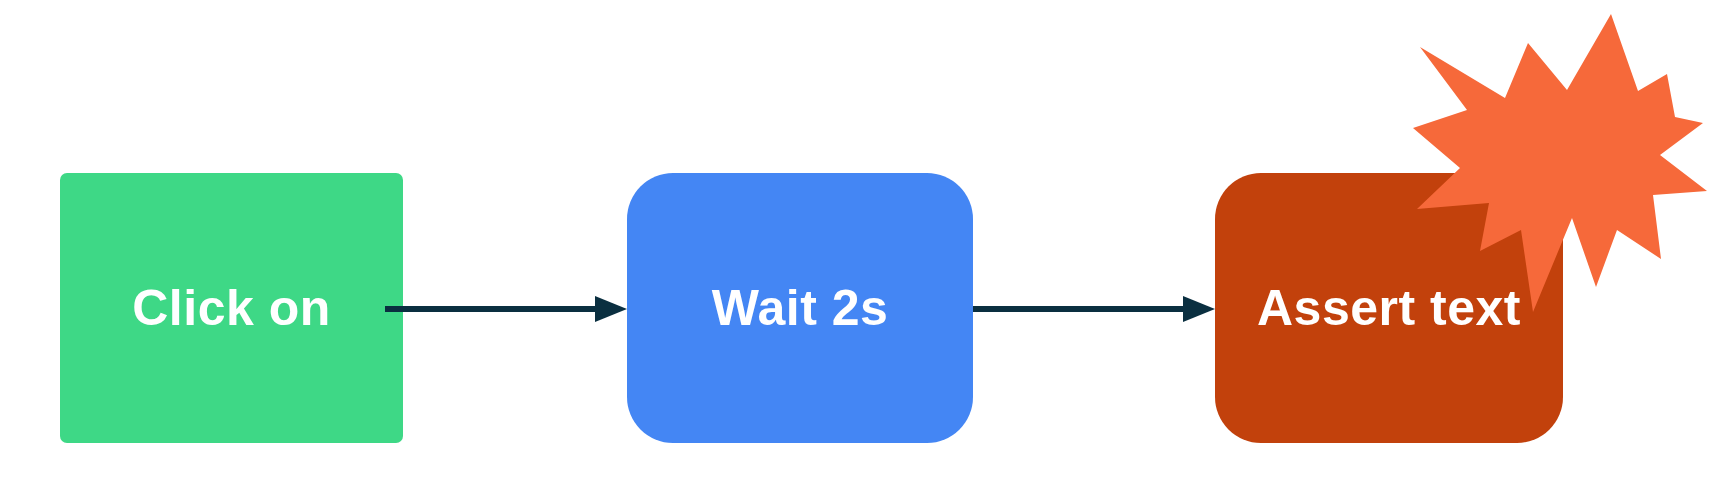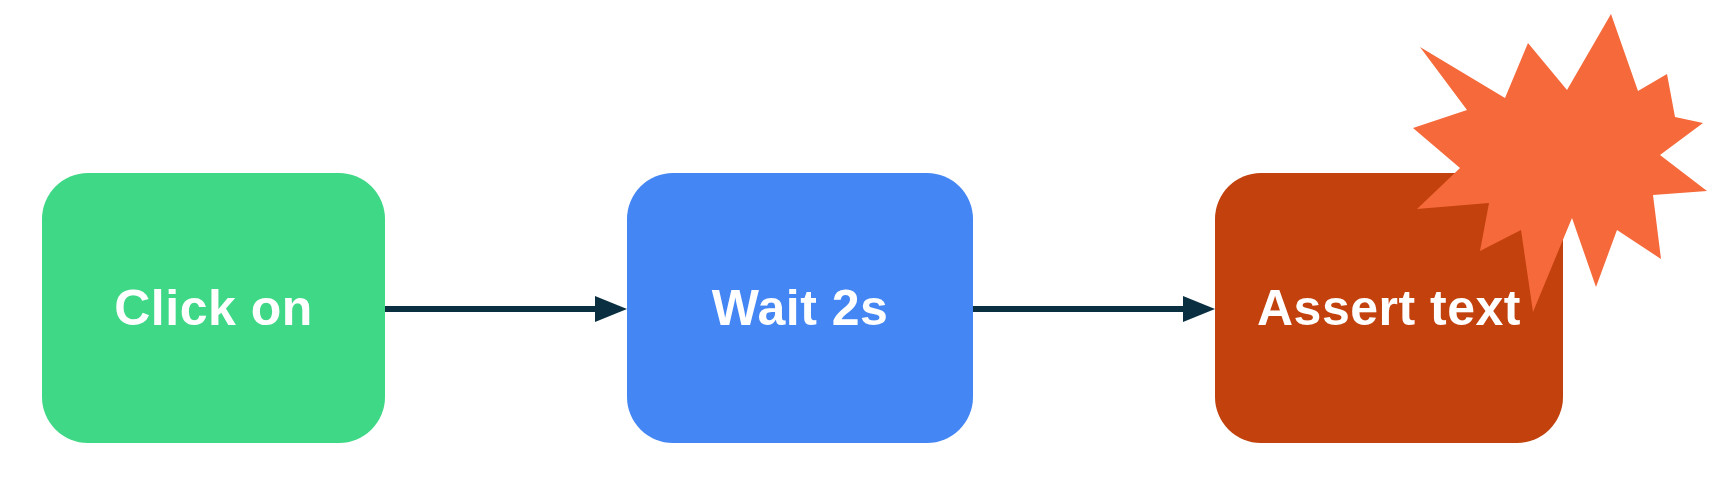--- a/index.html
+++ b/index.html
@@ -24,21 +24,21 @@
     text-align: center;
   }
   .node-label {
     font-weight: bold;
     font-size: 50px;
     line-height: 1.25;
     letter-spacing: 0.5px;
   }
   .node-label span { display: block; }
 
-  #node-0 { left: 42px;   width: 343px; }
+  #node-0 { left: 60px;   width: 343px; border-radius: 7px; }
   #node-1 { left: 627px;  width: 346px; }
   #node-2 { left: 1215px; width: 348px; }
 
   .arrow { position: absolute; top: 288px; width: 244px; height: 42px; }
   #arrow-0 { left: 385px; }
   #arrow-1 { left: 973px; }
 
   .burst-svg {
     position: absolute;
     left: 1380px;

